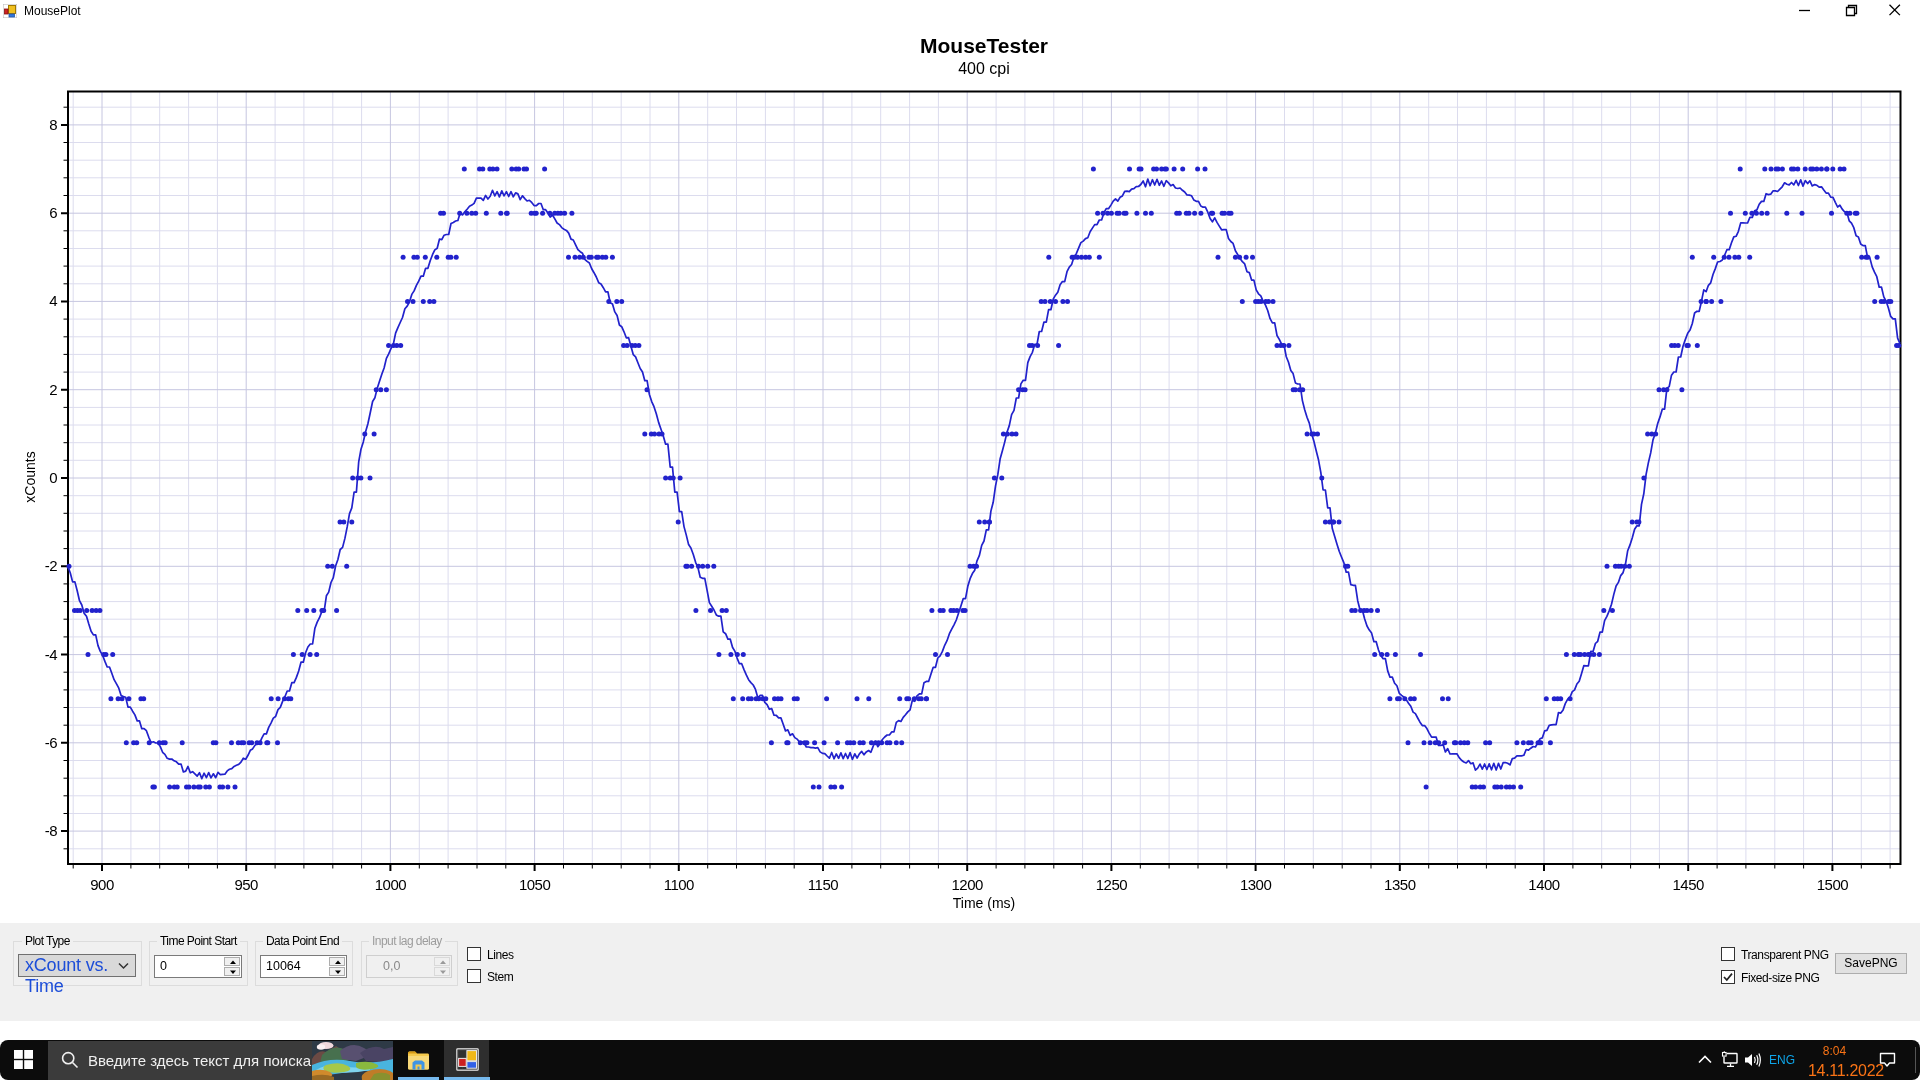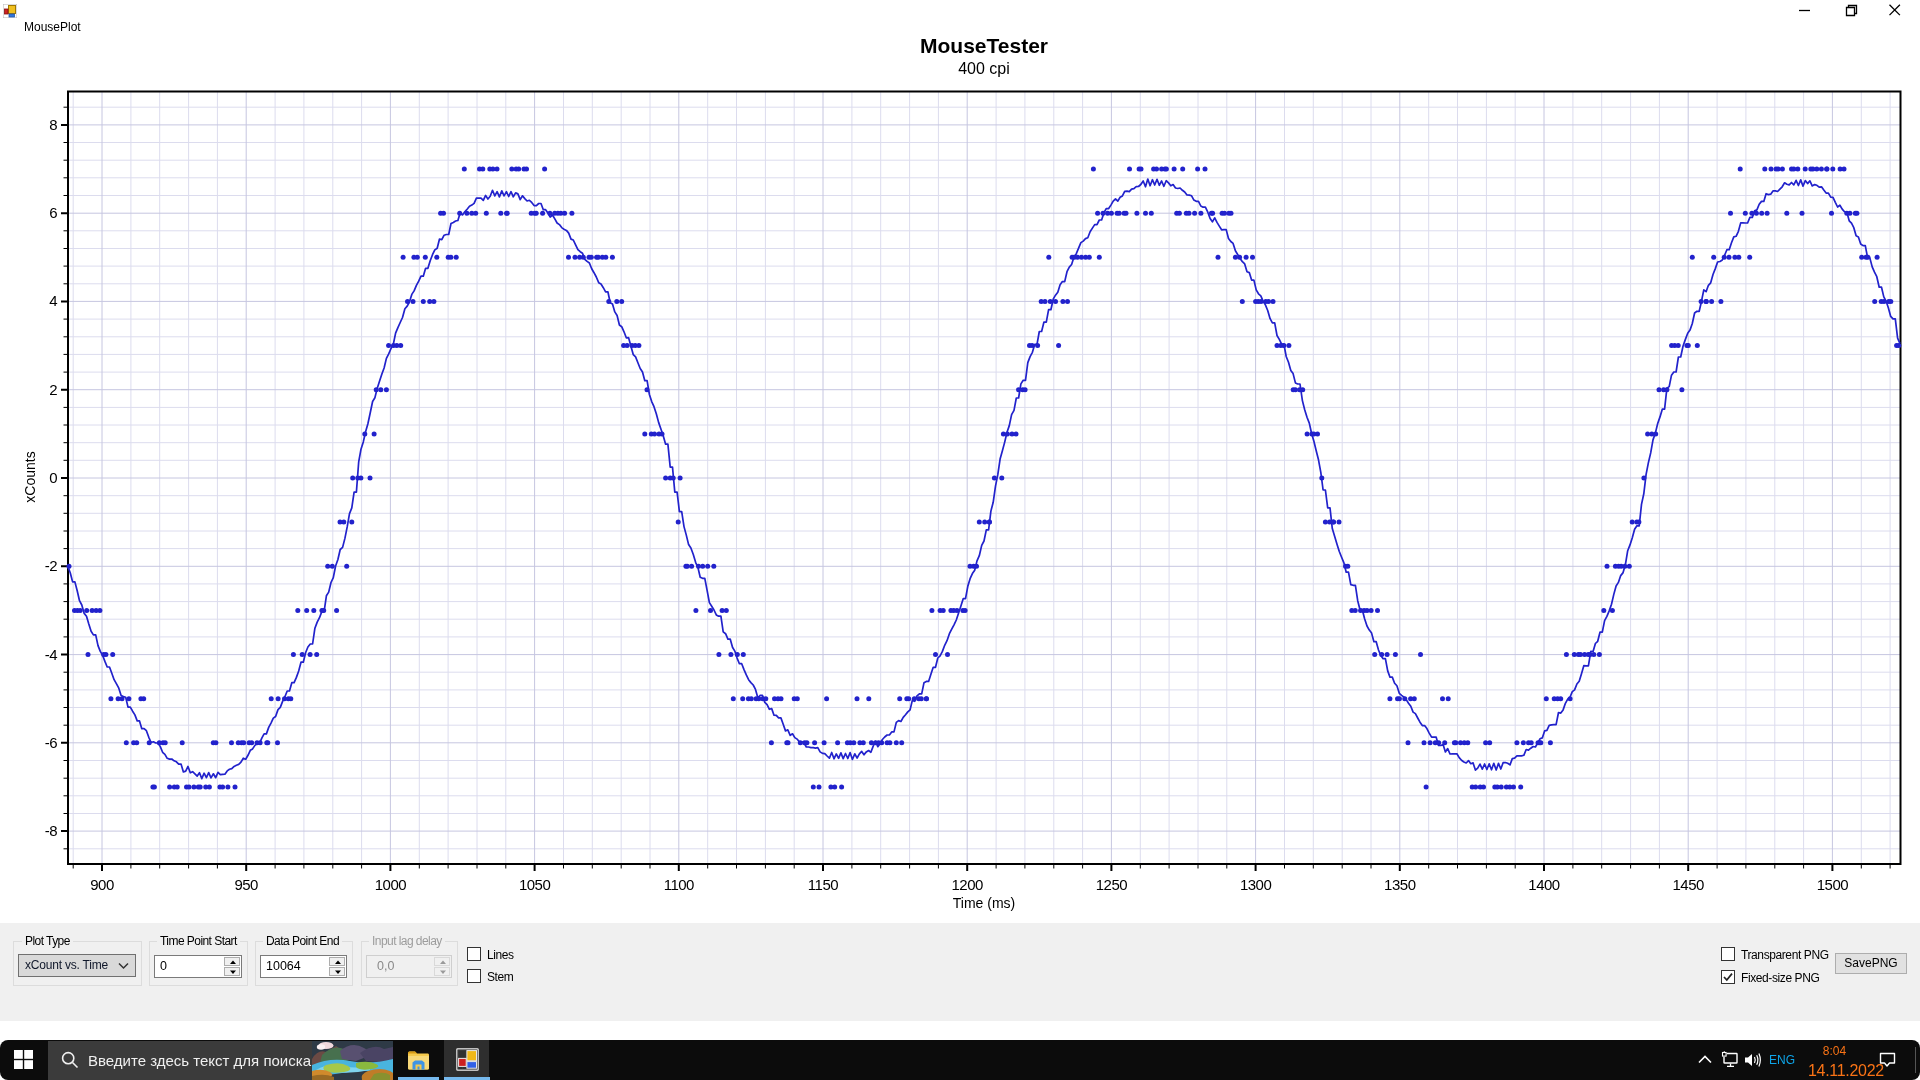--- a/index.html
+++ b/index.html
@@ -1,25 +1,25 @@
 <!DOCTYPE html>
 <html><head>
 <meta charset="utf-8">
 <style>
 * { margin:0; padding:0; box-sizing:border-box; }
 html,body { width:1920px; height:1080px; overflow:hidden; background:#fff;
   font-family:"Liberation Sans", sans-serif; }
 .abs { position:absolute; }
 #titlebar { position:absolute; left:0; top:0; width:1920px; height:30px; background:#fff; }
-#titletext { position:absolute; left:24px; top:20px; font-size:12px; color:#000; }
+#titletext { position:absolute; left:24px; top:4px; font-size:12px; color:#000; }
 #panel { position:absolute; left:0; top:923px; width:1920px; height:98px; background:#f0f0f0; }
 .groupbox { position:absolute; border:1px solid #dcdcdc; }
 .grouplabel { position:absolute; top:-8px; background:#f0f0f0; padding:0 3px; font-size:12px; color:#000; white-space:nowrap; letter-spacing:-0.55px; }
 .grouplabel.dis { color:#9c9c9c; }
-.combo { position:absolute; background:#d9d9d9; border:1px solid #707070; font-size:12px; color:#0f172a; letter-spacing:-0.2px; }
+.combo { position:absolute; background:#d9d9d9; border:1px solid #707070; font-size:18px; color:#1d4ed8; letter-spacing:-0.2px; }
 .num { position:absolute; background:#fff; border:1px solid #7a7a7a; font-size:12.5px; color:#000; }
 .num.dis { background:#f0f0f0; border-color:#cfcfcf; color:#8a8a8a; }
 .spin { position:absolute; right:1px; top:1px; width:16px; height:19px; }
 .spinbtn { position:absolute; left:0; width:16px; height:9px; background:#f0f0f0; border:1px solid #adadad; overflow:hidden; }
 .spinbtn svg { display:block; position:absolute; left:0.5px; top:0.5px; }
 .spin.dis .spinbtn { background:#f0f0f0; border-color:#d9d9d9; }
 .cb { position:absolute; width:14px; height:14px; background:#fff; border:1px solid #333; }
 .cblabel { position:absolute; font-size:12px; color:#000; white-space:nowrap; letter-spacing:-0.4px;text-align:right; }
 #savebtn { position:absolute; left:1835px; top:30px; width:72px; height:21px; background:#e1e1e1; border:1px solid #adadad; font-size:12px; color:#000; text-align:center; line-height:19px; }
 #taskbar { position:absolute; left:0; top:1040px; width:1920px; height:40px; background:#0c0c0c;border-radius:8px; }
@@ -620,21 +620,21 @@
           <svg width="14" height="7" viewBox="0 0 14 7">
             <path d="M4 1.6l3 3.4 3-3.4z" fill="#000"></path>
           </svg>
         </span>
       </span>
   </div>
 
   <div class="groupbox" style="left:361px;top:18px;width:97px;height:45px">
     <span class="grouplabel dis" style="left:7px">Input lag delay</span>
   </div>
-  <div class="num dis" style="left:366px;top:32px;width:86px;height:23px;line-height:21px;padding-left:10px">0,0
+  <div class="num dis" style="left:366px;top:32px;width:86px;height:23px;line-height:21px;padding-left:16px">0,0
     <span class="spin dis">
         <span class="spinbtn" style="top:0">
           <svg width="14" height="7" viewBox="0 0 14 7">
             <path d="M4 5l3-3.4L10 5z" fill="#9a9a9a"></path>
           </svg>
         </span>
         <span class="spinbtn" style="top:10px">
           <svg width="14" height="7" viewBox="0 0 14 7">
             <path d="M4 1.6l3 3.4 3-3.4z" fill="#9a9a9a"></path>
           </svg>

